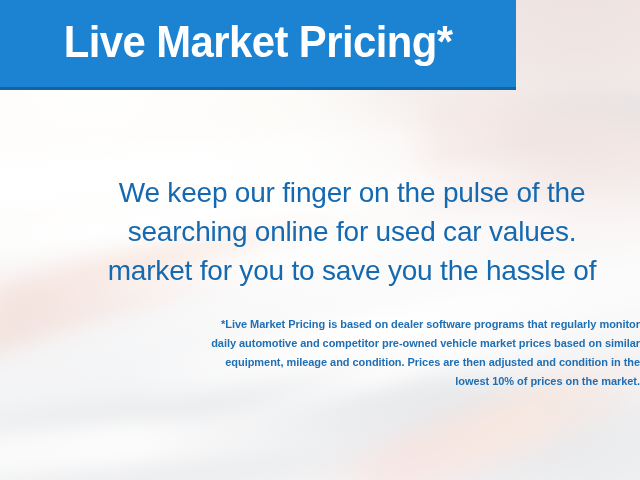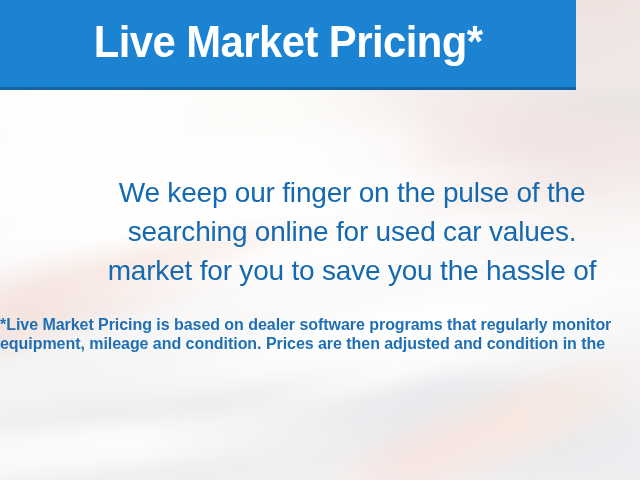--- a/index.html
+++ b/index.html
@@ -145,21 +145,21 @@
         rgba(255,255,255,0.80) 76%,
         rgba(255,255,255,0.86) 100%);
     pointer-events: none;
   }
 
   
   .header-band {
     position: absolute;
     left: 0;
     top: 0;
-    width: 576px;
+    width: 516px;
     height: 90px;
     z-index: 3;
     display: flex;
     align-items: center;
     justify-content: center;
     border-bottom: 3px solid #1464a5;
     box-sizing: border-box;
   }
 
   .header-title {
@@ -201,23 +201,23 @@
     padding: 0;
     font-family: "Liberation Sans", "DejaVu Sans", sans-serif;
   }
   .headline-line { display: block; white-space: nowrap; }
 
   .disclaimer {
     position: absolute;
     left: 0;
     top: 222px;
     width: 640px;
-    text-align: left;
+    text-align: right;
     color: #1f6fb5;
-    font-size: 16px;
+    font-size: 11px;
     line-height: 19px;
     font-weight: bold;
     letter-spacing: -0.05px;
     margin: 0;
     padding: 0;
     font-family: "Liberation Sans", "DejaVu Sans", sans-serif;
   }
   .disclaimer-line { display: block; white-space: nowrap; }
 </style>
 </head>
@@ -250,17 +250,19 @@
   <div class="content">
 
     <p class="headline" style="color: rgb(21, 105, 176); padding-left: 32px;">
       <span class="headline-line">We keep our finger on the pulse of the</span>
       <span class="headline-line">searching online for used car values.</span>
       <span class="headline-line">market for you to save you the hassle of</span>
     </p>
 
     <p class="disclaimer" style="color: rgb(31, 111, 181);">
       <span class="disclaimer-line">*Live Market Pricing is based on dealer software programs that regularly monitor</span>
+      <span class="disclaimer-line">daily automotive and competitor pre-owned vehicle market prices based on similar</span>
       <span class="disclaimer-line">equipment, mileage and condition. Prices are then adjusted and condition in the</span>
+      <span class="disclaimer-line">lowest 10% of prices on the market.</span>
     </p>
 
   </div>
 </div>
 
 </body></html>

